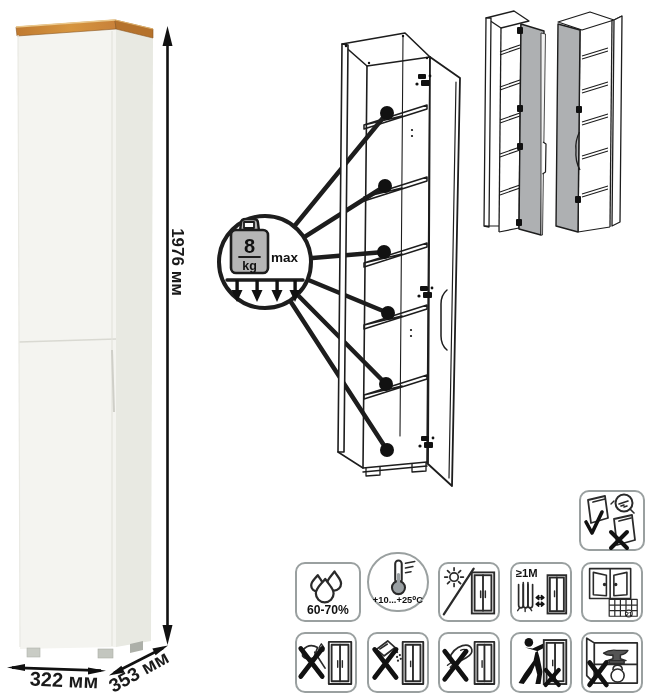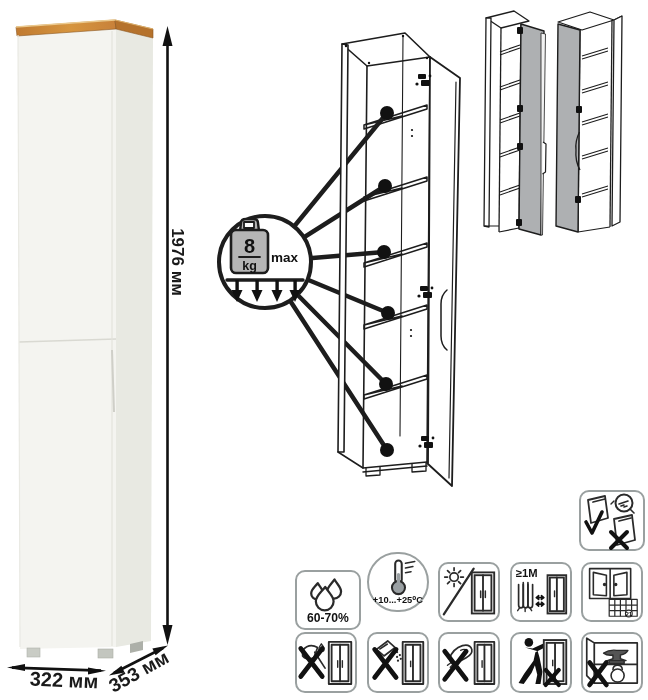--- a/index.html
+++ b/index.html
@@ -208,21 +208,21 @@
         <path d="M38 12 L47 9 M40 14 L43 13 M43 15 L46 14 M49 17 L53 21" stroke-width="1.6"></path>
         <polygon points="33,27 51,23 54,48 36,53" fill="#fff"></polygon>
         <line x1="38" y1="29" x2="50" y2="26"></line>
         <path d="M30 12 L33 9" stroke-width="1.4"></path>
       </g>
       <path d="M5 30 L11 41 L21 20" stroke="#111" stroke-width="3.6" fill="none" stroke-linecap="round" stroke-linejoin="round"></path>
       <path d="M30 40 L46 56 M46 40 L30 56" stroke="#111" stroke-width="4" stroke-linecap="round"></path>
     </svg>
   </div>
 
-  <div class="icon-box" style="left:295px;top:562px;width:66px;height:60px;margin-top:8px;">
+  <div class="icon-box" style="left:295px;top:562px;width:66px;height:60px;">
     <svg viewBox="0 0 62 60">
       <g stroke="#2a2a2a" fill="#fff" stroke-width="2.4" stroke-linejoin="round">
         <path d="M20 12 C23 17 26 19 26 23 A6.5 6.5 0 1 1 13 23 C13 19 16 17 20 12 Z"></path>
         <path d="M38 8 C41.5 14 45 16.5 45 21 A7.5 7.5 0 1 1 30 21 C30 16.5 33.5 14 38 8 Z"></path>
         <path d="M28 16 C32.5 23 37 26 37 31.5 A9.5 9.5 0 1 1 18 31.5 C18 26 22.5 23 28 16 Z"></path>
       </g>
       <text x="31" y="54" font-size="13" font-weight="bold" text-anchor="middle" fill="#111">60-70%</text>
     </svg>
   </div>
 

